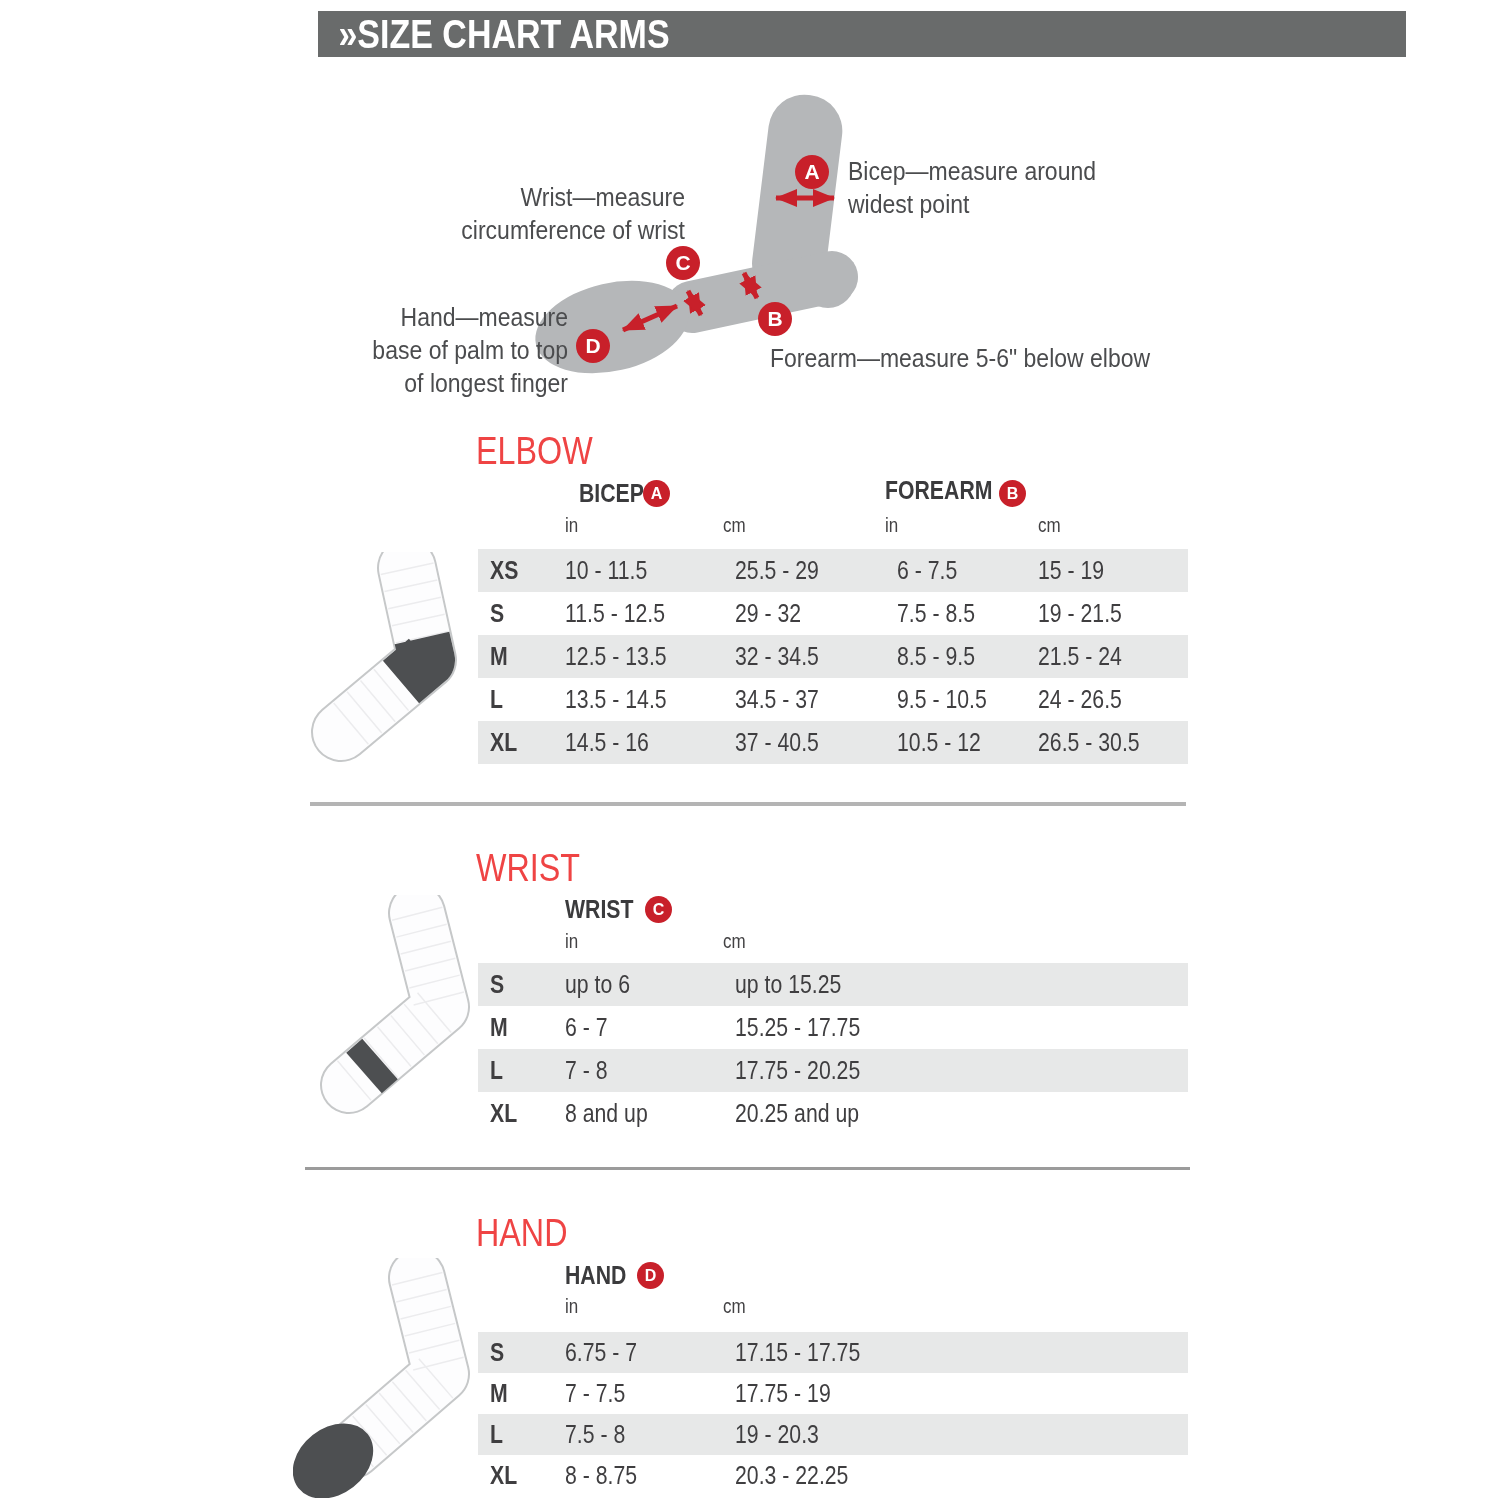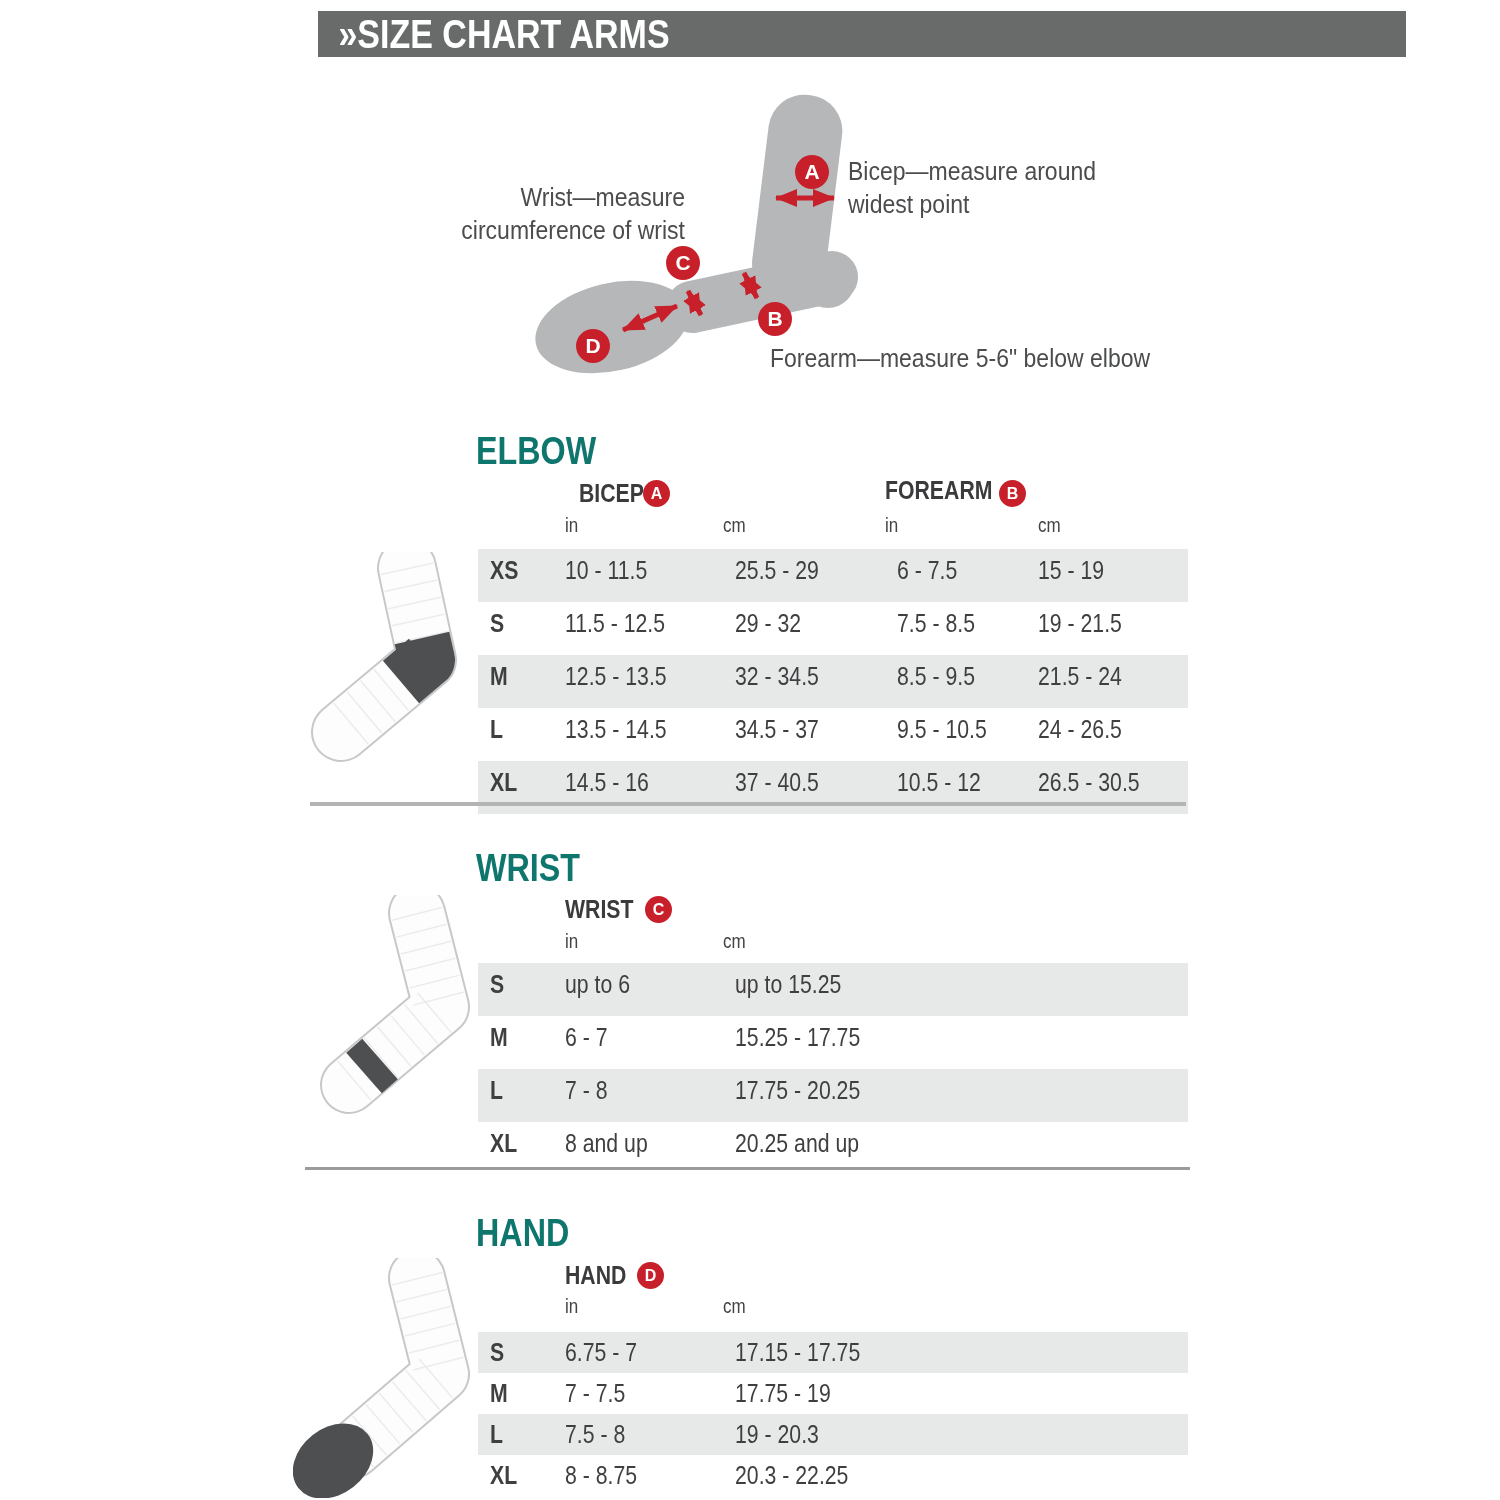--- a/index.html
+++ b/index.html
@@ -20,29 +20,29 @@
   
   .diagram{left:320px;top:85px;width:880px;height:330px}
   .dlabel{position:absolute;font-size:25px;line-height:33px;color:#4b4c4e}
   .dlabel.right{text-align:right}
   .dlabel .cond{transform:scaleX(.92)}
   .dlabel.right .cond{transform:scaleX(.92);transform-origin:100% 50%}
   .badge{position:absolute;width:34px;height:34px;border-radius:50%;background:#c8202a;color:#fff;
          font-weight:bold;font-size:21px;line-height:34px;text-align:center}
 
   
-  .sec-title{font-size:38px;font-weight:bold;color:#0f766e;white-space:nowrap}
+  .sec-title{font-size:38px;font-weight:normal;color:#ef4444;white-space:nowrap}
   .col-head{font-size:25px;font-weight:bold;color:#3b3b3d;white-space:nowrap}
   .badge-sm{position:absolute;width:27px;height:27px;border-radius:50%;background:#c8202a;color:#fff;
             font-weight:bold;font-size:16px;line-height:27px;text-align:center}
   .unit{font-size:20px;color:#434244;white-space:nowrap}
 
   
   .table{position:absolute;width:710px}
-  .row{position:relative;width:710px;height:53px;background:#ffffff}
+  .row{position:relative;width:710px;height:43px;background:#ffffff}
   .row.alt{background:#e7e8e8}
   .table.hand .row{height:41px}
   .cell{position:absolute;top:0;font-size:25px;color:#3f3e40;line-height:43px;white-space:nowrap}
   .table.hand .cell{line-height:41px}
   .cell.size{font-weight:bold}
   .c-size{left:12px}.c1{left:87px}.c2{left:257px}.c3{left:419px}.c4{left:560px}
 
   .divider1{left:310px;top:802px;width:876px;height:4px;background:#b4b4b4}
   .divider2{left:305px;top:1167px;width:885px;height:3px;background:#9b9b9b}
 
@@ -80,20 +80,21 @@
       </g>
     </svg>
 
     <div class="badge" style="left:475px;top:70px">A</div>
     <div class="badge" style="left:438px;top:217px">B</div>
     <div class="badge" style="left:346px;top:161px">C</div>
     <div class="badge" style="left:256px;top:244px">D</div>
 
     <div class="dlabel" style="left:528px;top:70px;width:280px"><span class="cond">Bicep—measure around widest point</span></div>
     <div class="dlabel right" style="left:120px;top:96px;width:245px"><span class="cond">Wrist—measure circumference of wrist</span></div>
+    <div class="dlabel right" style="left:8px;top:216px;width:240px"><span class="cond">Hand—measure base of palm to top of longest finger</span></div>
     <div class="dlabel" style="left:450px;top:257px;width:440px;white-space:nowrap"><span class="cond">Forearm—measure 5-6" below elbow</span></div>
   </div>
 
   <div class="abs sec-title" style="left:476px;top:430px"><span class="cond">ELBOW</span></div>
   <div class="abs col-head" style="left:579px;top:479px"><span class="cond">BICEP</span></div>
   <div class="badge-sm" style="left:643px;top:480px">A</div>
   <div class="abs col-head" style="left:885px;top:476px"><span class="cond">FOREARM</span></div>
   <div class="badge-sm" style="left:999px;top:480px">B</div>
   <div class="abs unit" style="left:565px;top:514px"><span class="cond">in</span></div>
   <div class="abs unit" style="left:723px;top:514px"><span class="cond">cm</span></div>

